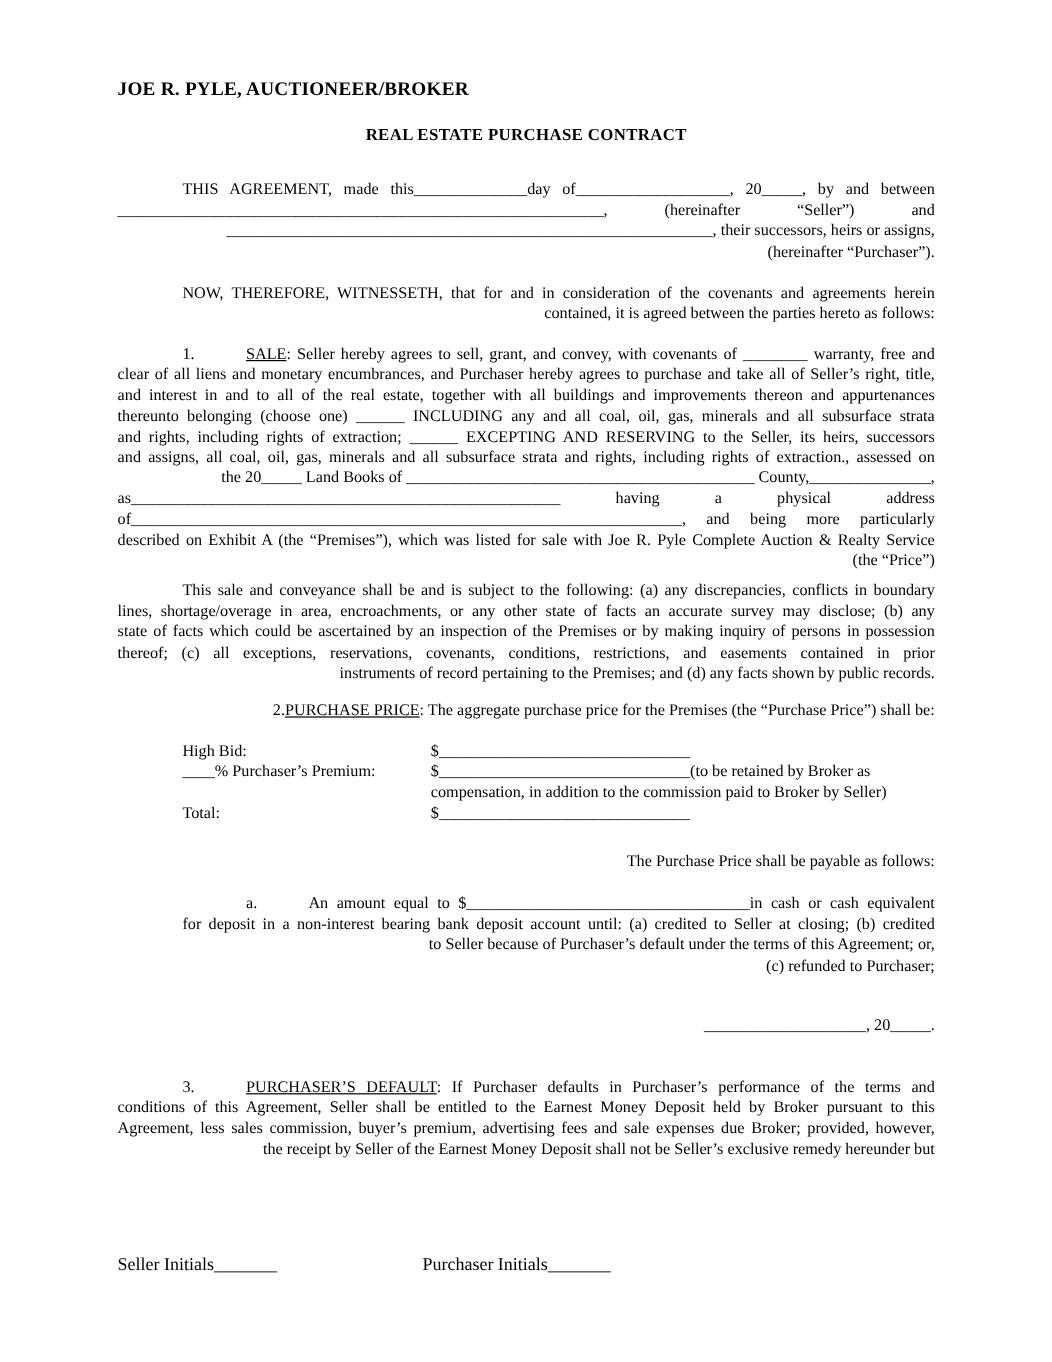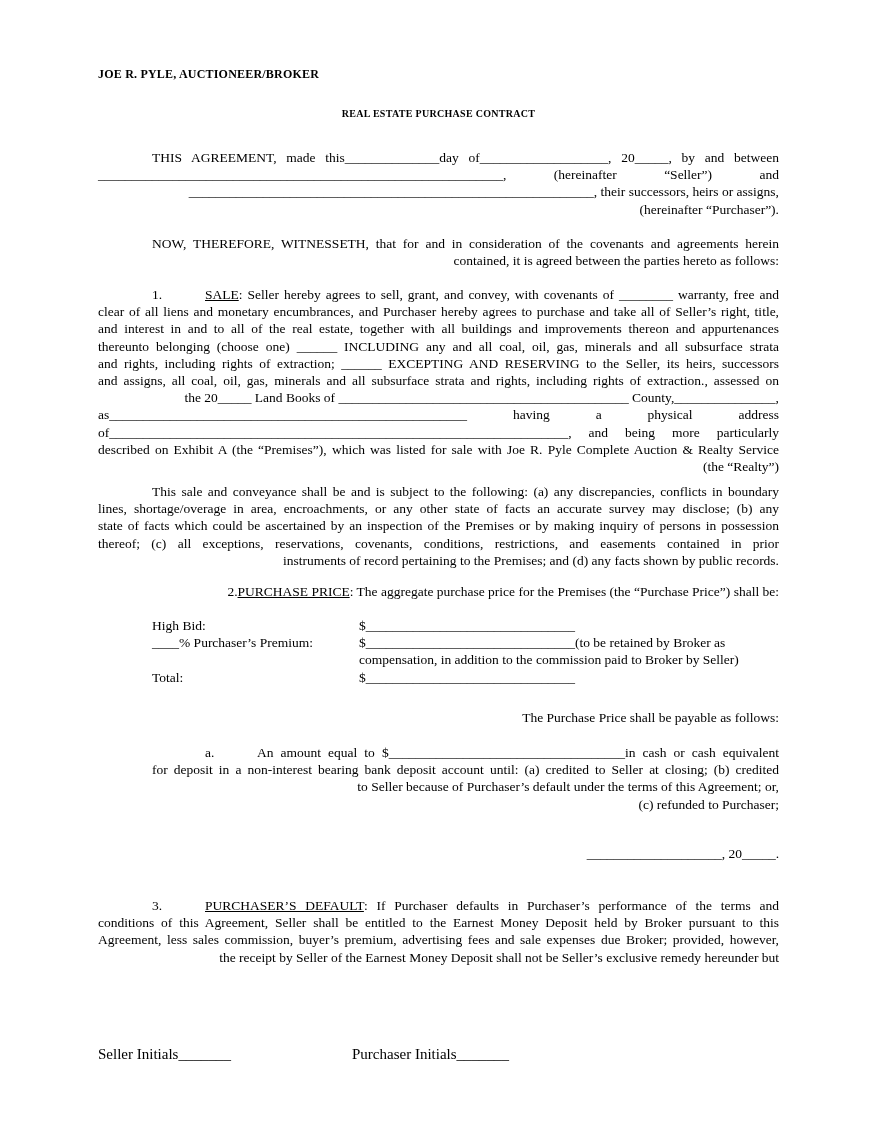--- a/index.html
+++ b/index.html
@@ -24,22 +24,22 @@
   .line { white-space: normal; text-align: right; }
   .jl { text-align: justify; text-align-last: justify; }
   .bold { font-weight: bold; }
   .center { text-align: center; }
   .u { text-decoration: underline; }
   .ind { display: inline-block; width: 54px; }
   .ind53 { display: inline-block; width: 53px; }
   .secnum { display: inline-block; width: 53px; }
   .secnum2 { display: inline-block; width: 52px; }
 
-  .b-broker   { top: 66px;  font-size: 12px; letter-spacing: 0.2px; }
-  .b-title    { top: 105px; font-size: 10px; letter-spacing: 0.3px; }
+  .b-broker   { top: 66px;  font-size: 16px; letter-spacing: 0.2px; }
+  .b-title    { top: 105px; font-size: 14px; letter-spacing: 0.3px; }
   .b-p1       { top: 149px; }
   .b-witness  { top: 235px; }
   .b-sec1     { top: 286px; }
   .b-subject  { top: 483px; font-family: Liberation Serif, serif; }
   .b-sec2head { top: 583px; }
   .b-table    { top: 617px; margin-left: 54px; width: 627px; left: 0; }
   .b-payable  { top: 709px; margin-left: 54px; width: 627px; }
   .b-itema    { top: 744px; margin-left: 54px; width: 627px; }
   .b-itemb    { top: 845px; margin-left: 54px; width: 627px; }
   .b-sec3     { top: 897px; }
@@ -78,21 +78,21 @@
       <div class="line jl"><span class="ind"></span><span class="secnum">1.</span><span class="u">SALE</span><span>: Seller hereby agrees to sell, grant, and convey, with covenants of ________ warranty, free and</span></div>
       <div class="line jl">clear of all liens and monetary encumbrances, and Purchaser hereby agrees to purchase and take all of Seller’s right, title,</div>
       <div class="line jl">and interest in and to all of the real estate, together with all buildings and improvements thereon and appurtenances</div>
       <div class="line jl">thereunto belonging (choose one) ______ INCLUDING any and all coal, oil, gas, minerals and all subsurface strata</div>
       <div class="line jl">and rights, including rights of extraction; ______ EXCEPTING AND RESERVING to the Seller, its heirs, successors</div>
       <div class="line jl">and assigns, all coal, oil, gas, minerals and all subsurface strata and rights, including rights of extraction., assessed on</div>
       <div class="line">the 20_____ Land Books of ___________________________________________ County,_______________,</div>
       <div class="line jl">as_____________________________________________________ having a physical address</div>
       <div class="line jl">of____________________________________________________________________, and being more particularly</div>
       <div class="line jl">described on Exhibit A (the “Premises”), which was listed for sale with Joe R. Pyle Complete Auction &amp; Realty Service</div>
-      <div class="line">(the “Realty”)</div>
+      <div class="line">(the “Price”)</div>
     </div>
 
     <div class="block b-subject">
       <div class="line jl"><span class="ind"></span><span>This sale and conveyance shall be and is subject to the following: (a) any discrepancies, conflicts in boundary</span></div>
       <div class="line jl">lines, shortage/overage in area, encroachments, or any other state of facts an accurate survey may disclose; (b) any</div>
       <div class="line jl">state of facts which could be ascertained by an inspection of the Premises or by making inquiry of persons in possession</div>
       <div class="line jl">thereof; (c) all exceptions, reservations, covenants, conditions, restrictions, and easements contained in prior</div>
       <div class="line">instruments of record pertaining to the Premises; and (d) any facts shown by public records.</div>
     </div>
 

